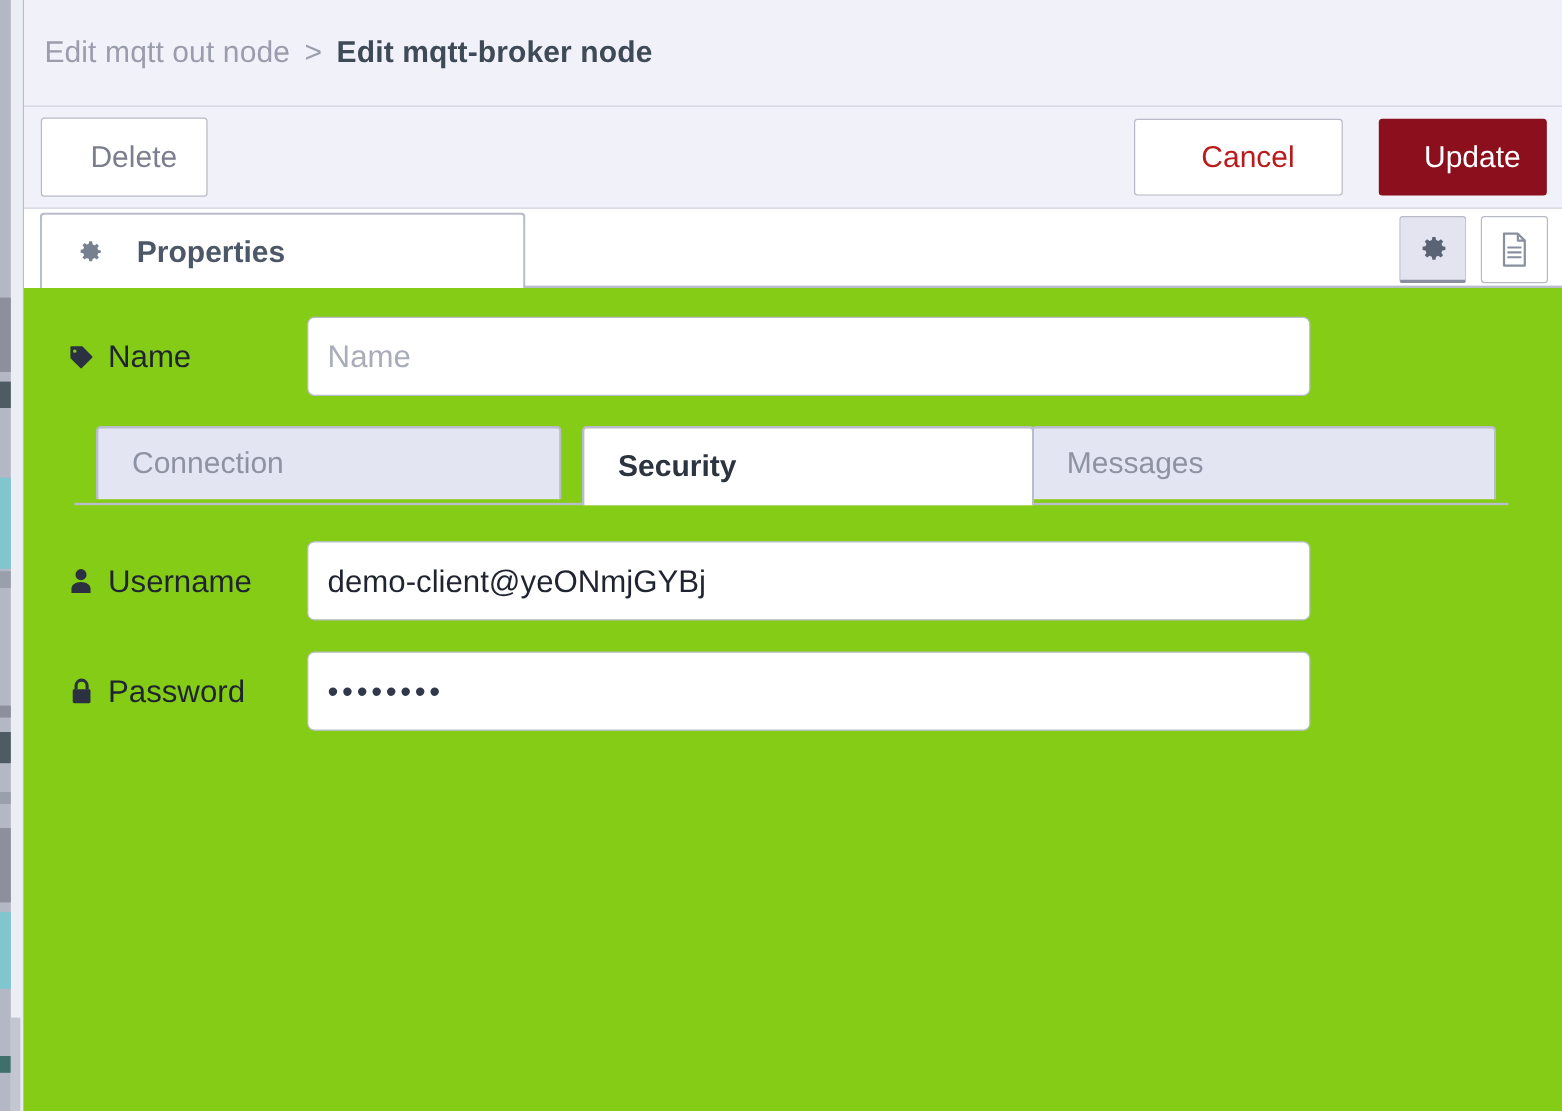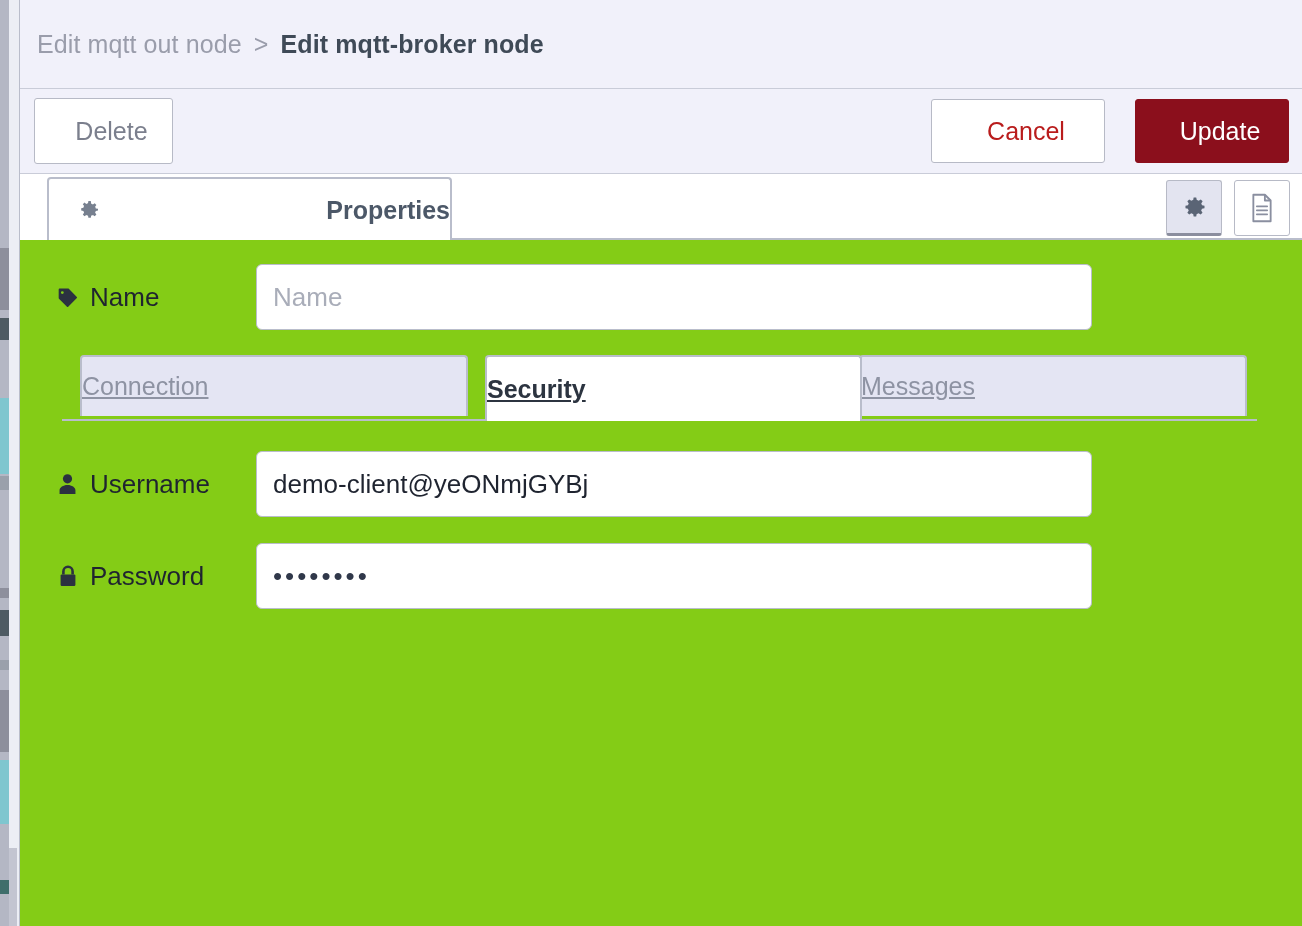--- a/index.html
+++ b/index.html
@@ -110,52 +110,51 @@
     align-items: center;
     gap: 30px;
   }
   .btn-cancel {
     width: 174px; height: 64px;
     background: #ffffff;
     border: 1px solid #b7bac6;
     color: #b91c1c;
   }
   .btn-update {
-    width: 154px; height: 64px;
+    width: 140px; height: 64px;
     background: #8b0f1c;
     border: 1px solid #8b0f1c;
     color: #ffffff;
   }
 
   
   .tabstrip {
     position: relative;
     height: 66px;
     background: #ffffff;
     padding-left: 13px;
   }
   .tabstrip .baseline {
     position: absolute;
     left: 409px; right: 0; bottom: 0;
     height: 2px;
     background: #b9bdcb;
   }
   .tab-properties {
     position: absolute;
-    left: 27px; top: 3px;
+    left: 13px; top: 3px;
     width: 405px; height: 64px;
     background: #ffffff;
     border: 2px solid #b9bdcb;
     border-bottom: none;
     border-radius: 4px 4px 0 0;
     display: flex;
     align-items: center;
     padding-left: 28px;
-    gap: 3px;
-    justify-content: space-between;
+    gap: 27px;
   }
   .tab-properties .label {
     font-size: 25px;
     font-weight: bold;
     color: #4c5868;
   }
   .icon-gear-tab { width: 24px; height: 24px; display: block; }
 
   .tool-buttons {
     position: absolute;
@@ -254,23 +253,23 @@
   }
   .subtab {
     position: absolute;
     top: 0;
     height: 64px;
     border: 2px solid #b9bdcb;
     border-bottom: none;
     border-radius: 4px 4px 0 0;
     display: flex;
     align-items: center;
+    padding-left: 28px;
     font-size: 25px;
     cursor: pointer;
-    text-decoration: underline;
   }
   .subtab.inactive {
     background: #e4e5f3;
     color: #8e93a3;
     height: 61px;
   }
   .subtab.active {
     background: #ffffff;
     color: #2c3440;
     font-weight: bold;

